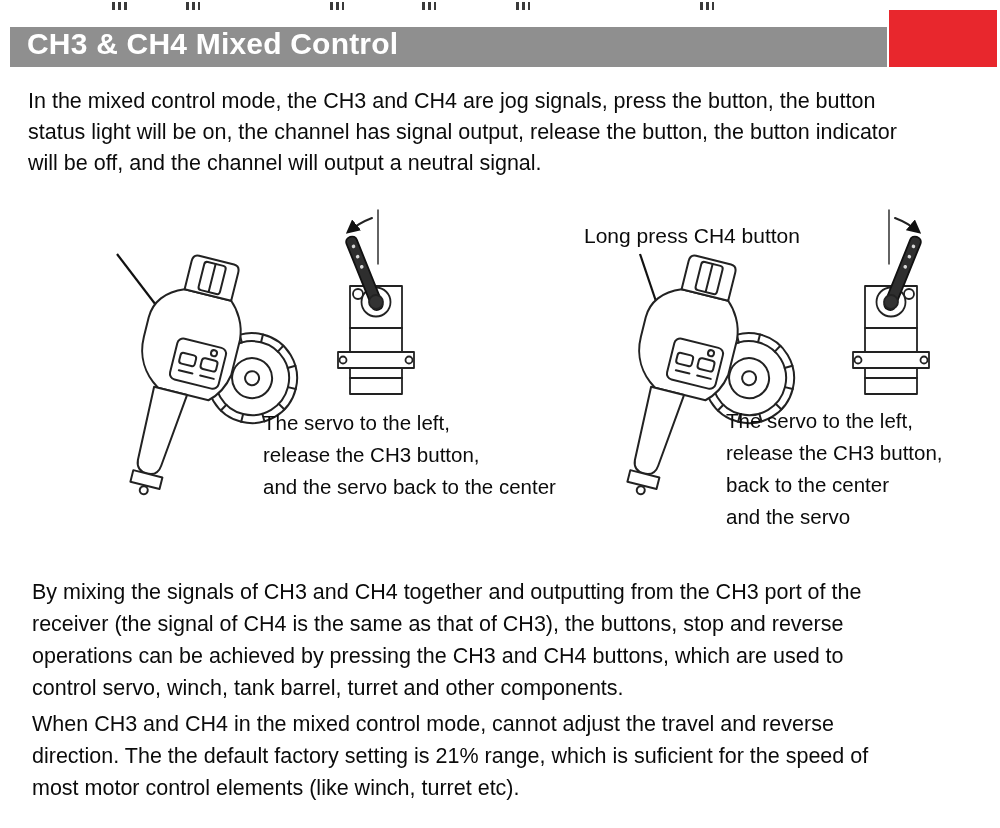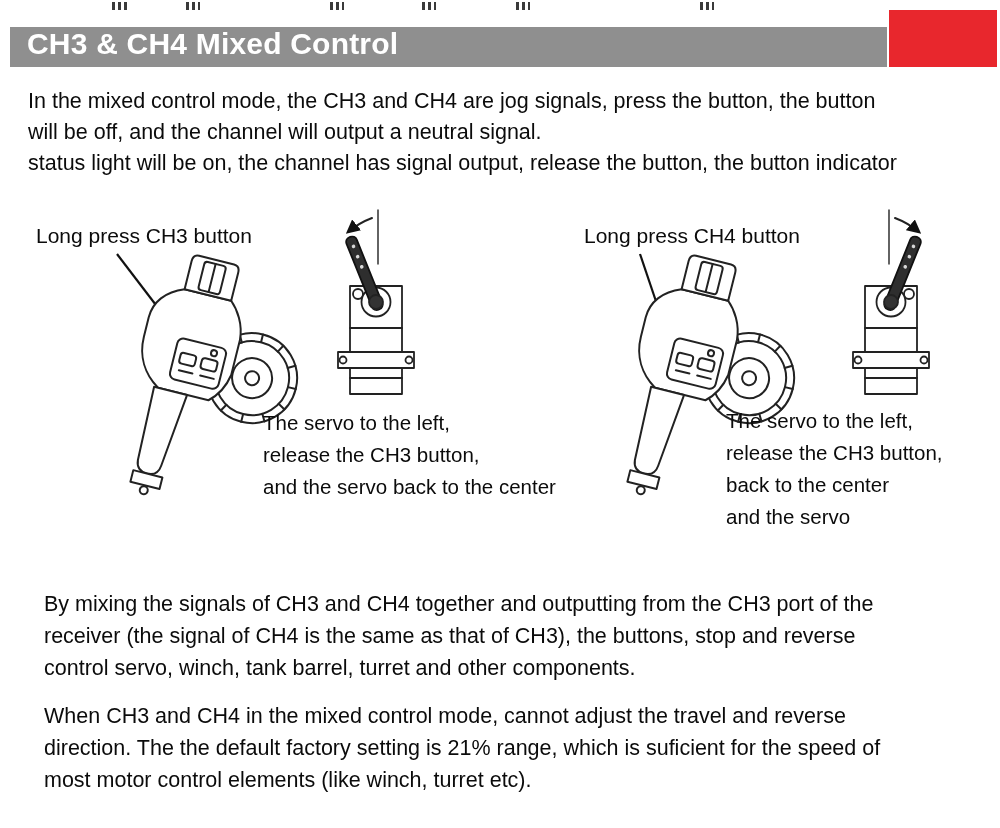--- a/index.html
+++ b/index.html
@@ -14,21 +14,21 @@
   .header-bar{position:absolute;left:10px;top:27px;width:877px;height:40px;background:#8f8f8f;
     display:flex;}
   .header-title{color:#ffffff;font-weight:bold;font-size:30px;padding-left:17px;letter-spacing:.2px;}
   .accent-block{position:absolute;left:889px;top:10px;width:108px;height:57px;background:#e8272d;}
   
   .intro{position:absolute;left:28px;top:86px;font-size:21.5px;line-height:31px;}
   .txt-line{white-space:nowrap;}
   .fig-label{position:absolute;font-size:21px;white-space:nowrap;}
   .caption{position:absolute;font-size:20.5px;line-height:32px;}
   .body-text{position:absolute;left:28px;top:572px;font-size:21.5px;line-height:32px;}
-  .body-text p{margin:16px;}
+  .body-text p{margin:4px;}
   svg{position:absolute;}
 </style>
 </head>
 <body>
 
 <div class="page">
 
   <div class="remnant" style="left:112px;width:17px;"></div>
   <div class="remnant" style="left:186px;width:14px;"></div>
   <div class="remnant" style="left:330px;width:14px;"></div>
@@ -36,25 +36,24 @@
   <div class="remnant" style="left:516px;width:14px;"></div>
   <div class="remnant" style="left:700px;width:14px;"></div>
 
   <div class="header-bar" style="background: rgb(143, 143, 143);">
     <div class="header-title">CH3 &amp; CH4 Mixed Control</div>
   </div>
   <div class="accent-block" style="background: rgb(232, 39, 45);"></div>
 
   <div class="intro">
     <div class="txt-line">In the mixed control mode, the CH3 and CH4 are jog signals, press the button, the button</div>
+    <div class="txt-line">status light will be on, the channel has signal output, release the button, the button indicator</div>
     <div class="txt-line">will be off, and the channel will output a neutral signal.</div>
-    <div class="txt-line">status light will be on, the channel has signal output, release the button, the button indicator</div>
-  </div>
-
-  <div class="fig-label" style="left:36px;top:224px;">Long press CH3 button</div>
+  </div>
+
   <div class="fig-label" style="left:584px;top:224px;">Long press CH4 button</div>
 
   <svg style="left:105px;top:250px;" width="85" height="90" viewBox="0 0 85 90">
     <defs>
       <marker id="ah1" viewBox="0 0 10 10" refX="8" refY="5" markerWidth="7" markerHeight="7" orient="auto">
         <path d="M0 0 L10 5 L0 10 z" fill="#111"></path>
       </marker>
     </defs>
     <line x1="12" y1="4" x2="70" y2="80" stroke="#111" stroke-width="2.2" marker-end="url(#ah1)"></line>
   </svg>
@@ -190,20 +189,21 @@
     <div class="txt-line">The servo to the left,</div>
     <div class="txt-line">release the CH3 button,</div>
     <div class="txt-line">back to the center</div>
     <div class="txt-line">and the servo</div>
   </div>
 
   <div class="body-text">
     <p>
       <span class="txt-line" style="display:block">By mixing the signals of CH3 and CH4 together and outputting from the CH3 port of the</span>
       <span class="txt-line" style="display:block">receiver (the signal of CH4 is the same as that of CH3), the buttons, stop and reverse</span>
+      <span class="txt-line" style="display:block">operations can be achieved by pressing the CH3 and CH4 buttons, which are used to</span>
       <span class="txt-line" style="display:block">control servo, winch, tank barrel, turret and other components.</span>
     </p>
     <p>
       <span class="txt-line" style="display:block">When CH3 and CH4 in the mixed control mode, cannot adjust the travel and reverse</span>
       <span class="txt-line" style="display:block">direction. The the default factory setting is 21% range, which is suficient for the speed of</span>
       <span class="txt-line" style="display:block">most motor control elements (like winch, turret etc).</span>
     </p>
   </div>
 
 </div>

